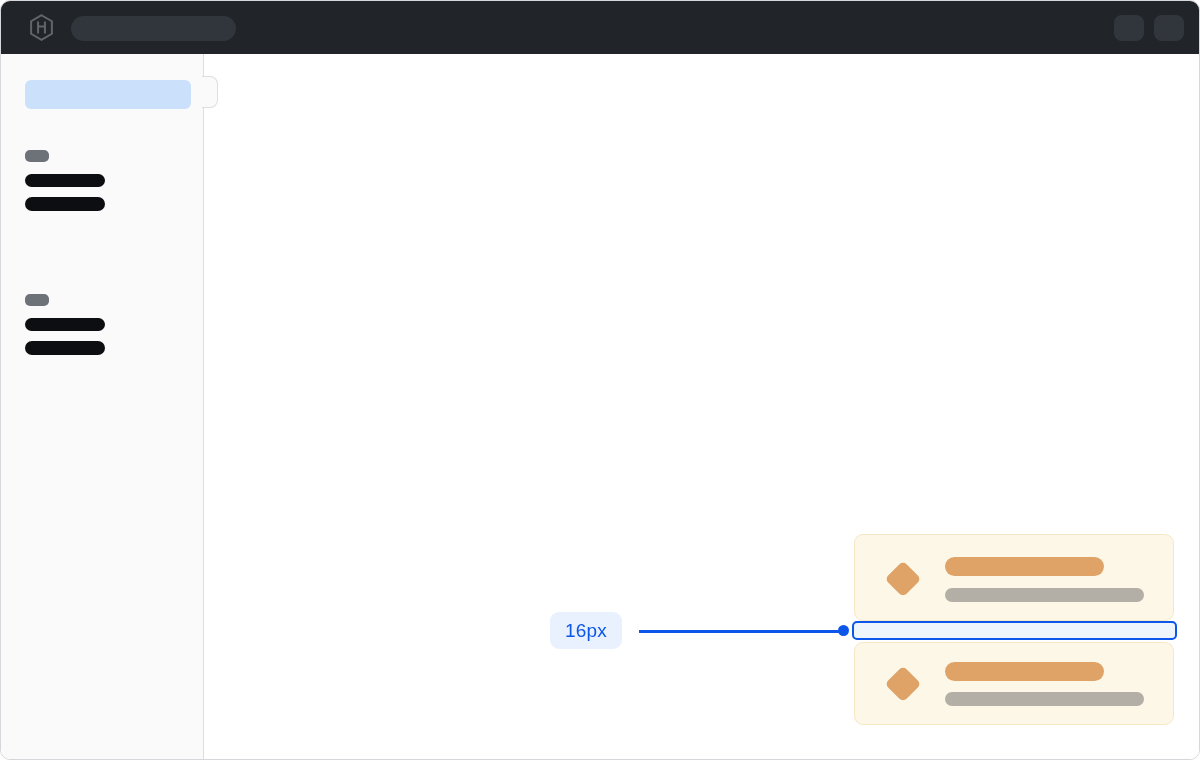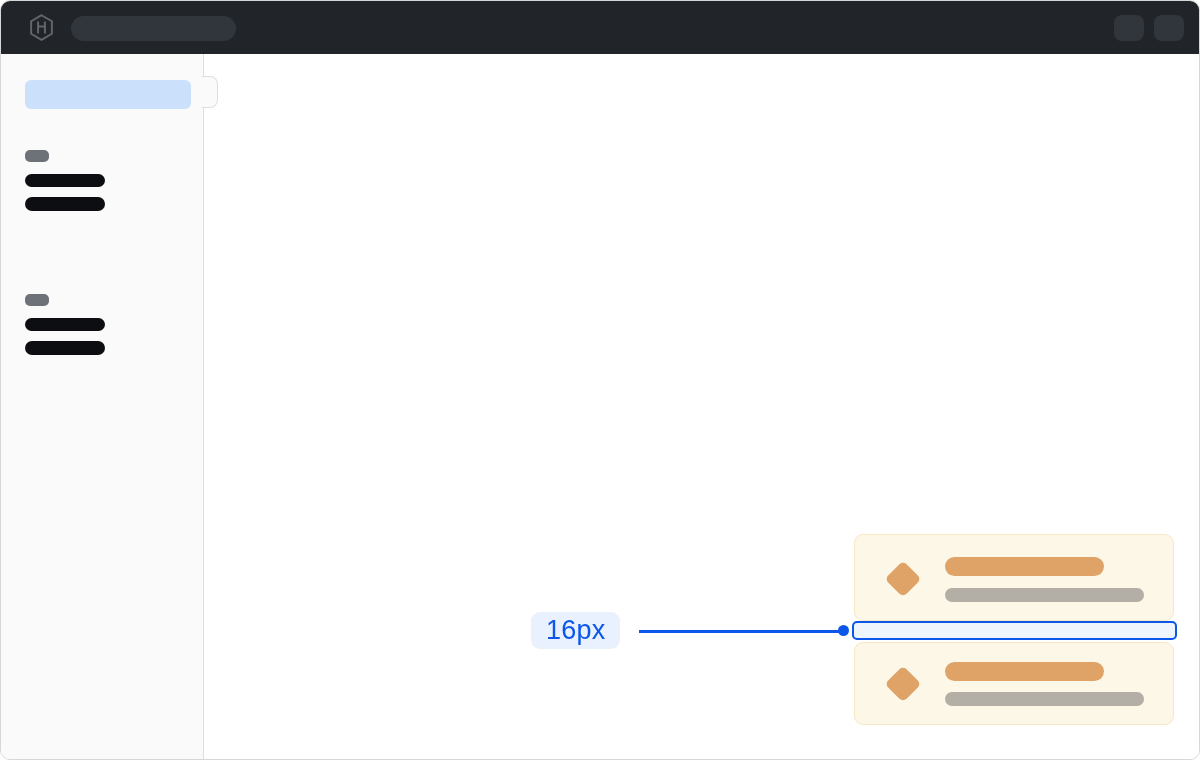--- a/index.html
+++ b/index.html
@@ -154,27 +154,27 @@
     left: 851px; top: 620px;
     width: 325px; height: 19px;
     box-sizing: border-box;
     background: var(--gap-fill, #eef5fd);
     border: 2.5px solid var(--accent-blue, #0c56e9);
     border-radius: 5px;
     z-index: 3;
   }
   .measure-label {
     position: absolute;
-    left: 530px; top: 611px;
+    left: 549px; top: 611px;
     height: 37px;
     padding: 0 15px;
     border-radius: 9px;
     background: var(--annotation-pill-bg, #e8f1fd);
     color: var(--accent-blue, #0c56e9);
-    font-size: 27px;
+    font-size: 19px;
     font-weight: 500;
     line-height: 37px;
     letter-spacing: 0.2px;
   }
   .measure-line {
     position: absolute;
     left: 638px; top: 629px;
     width: 201px; height: 2.5px;
     background: var(--accent-blue, #0c56e9);
   }

